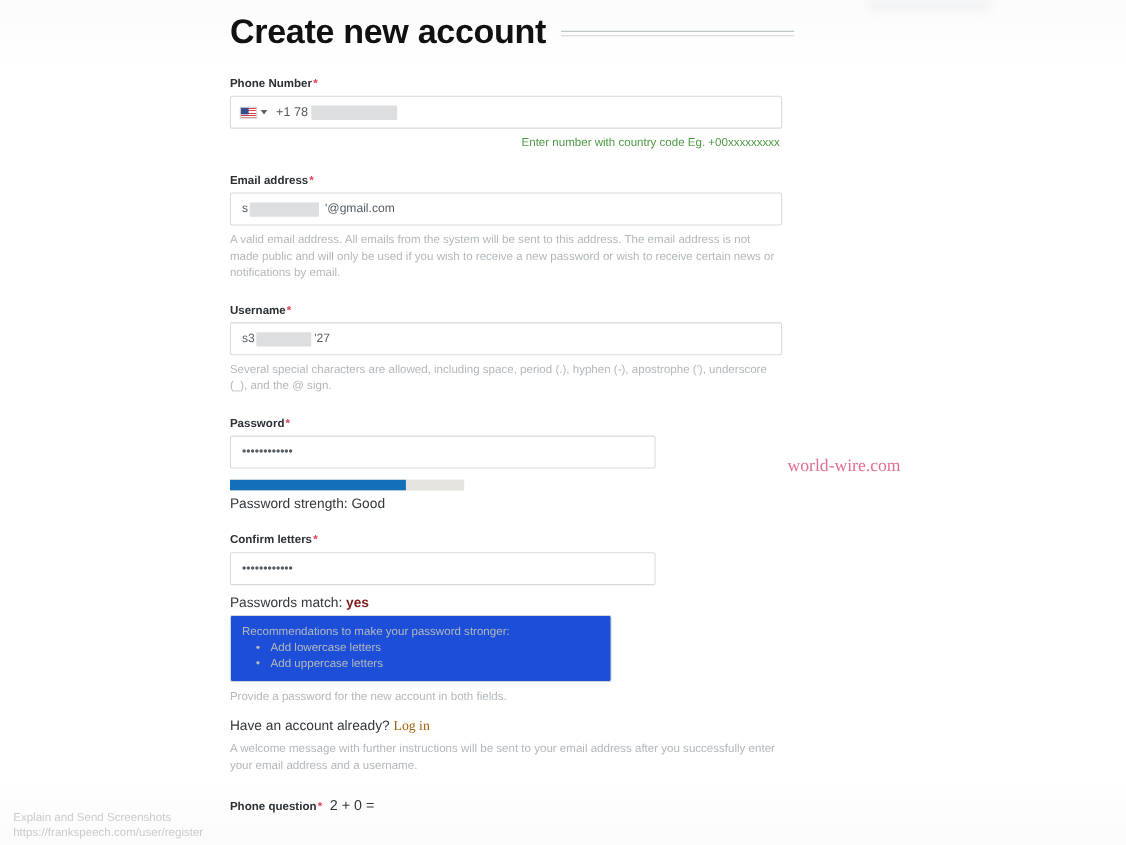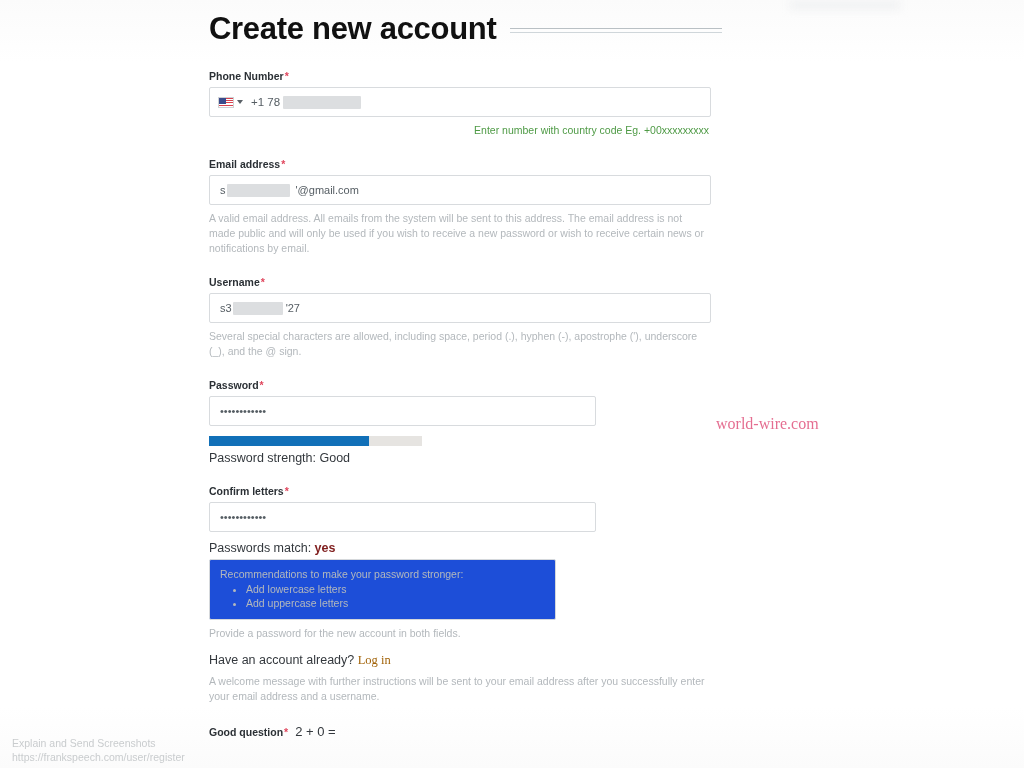--- a/index.html
+++ b/index.html
@@ -336,21 +336,21 @@
 
     <div class="account-line">
       <span>Have an account already?</span>
       <a class="login-link">Log in</a>
     </div>
     <div class="help-text">A welcome message with further instructions will be sent to your email address after you successfully enter your email address and a username.</div>
 
     <div class="field">
       <div class="math-row">
         <label class="field-label" style="margin-bottom:0;">
-          <span>Good question</span><span class="req">*</span>
+          <span>Phone question</span><span class="req">*</span>
         </label>
         <span class="math-expr">2 + 0 =</span>
       </div>
 
     </div>
 
   </div>
 
   <div class="watermark-world">world-wire.com</div>
   <div class="watermark-bl">

